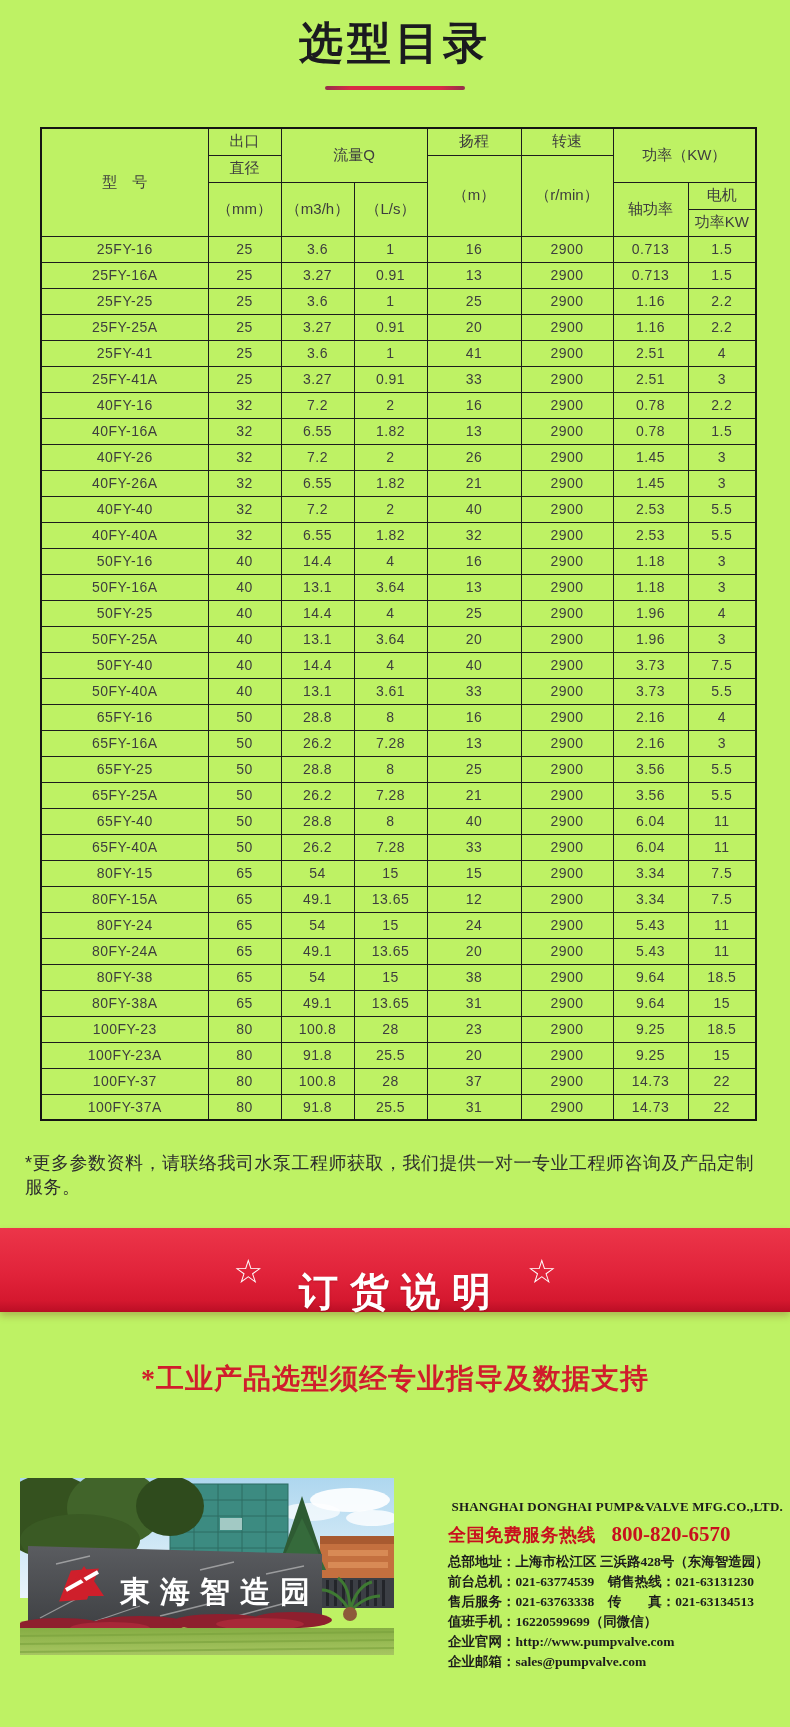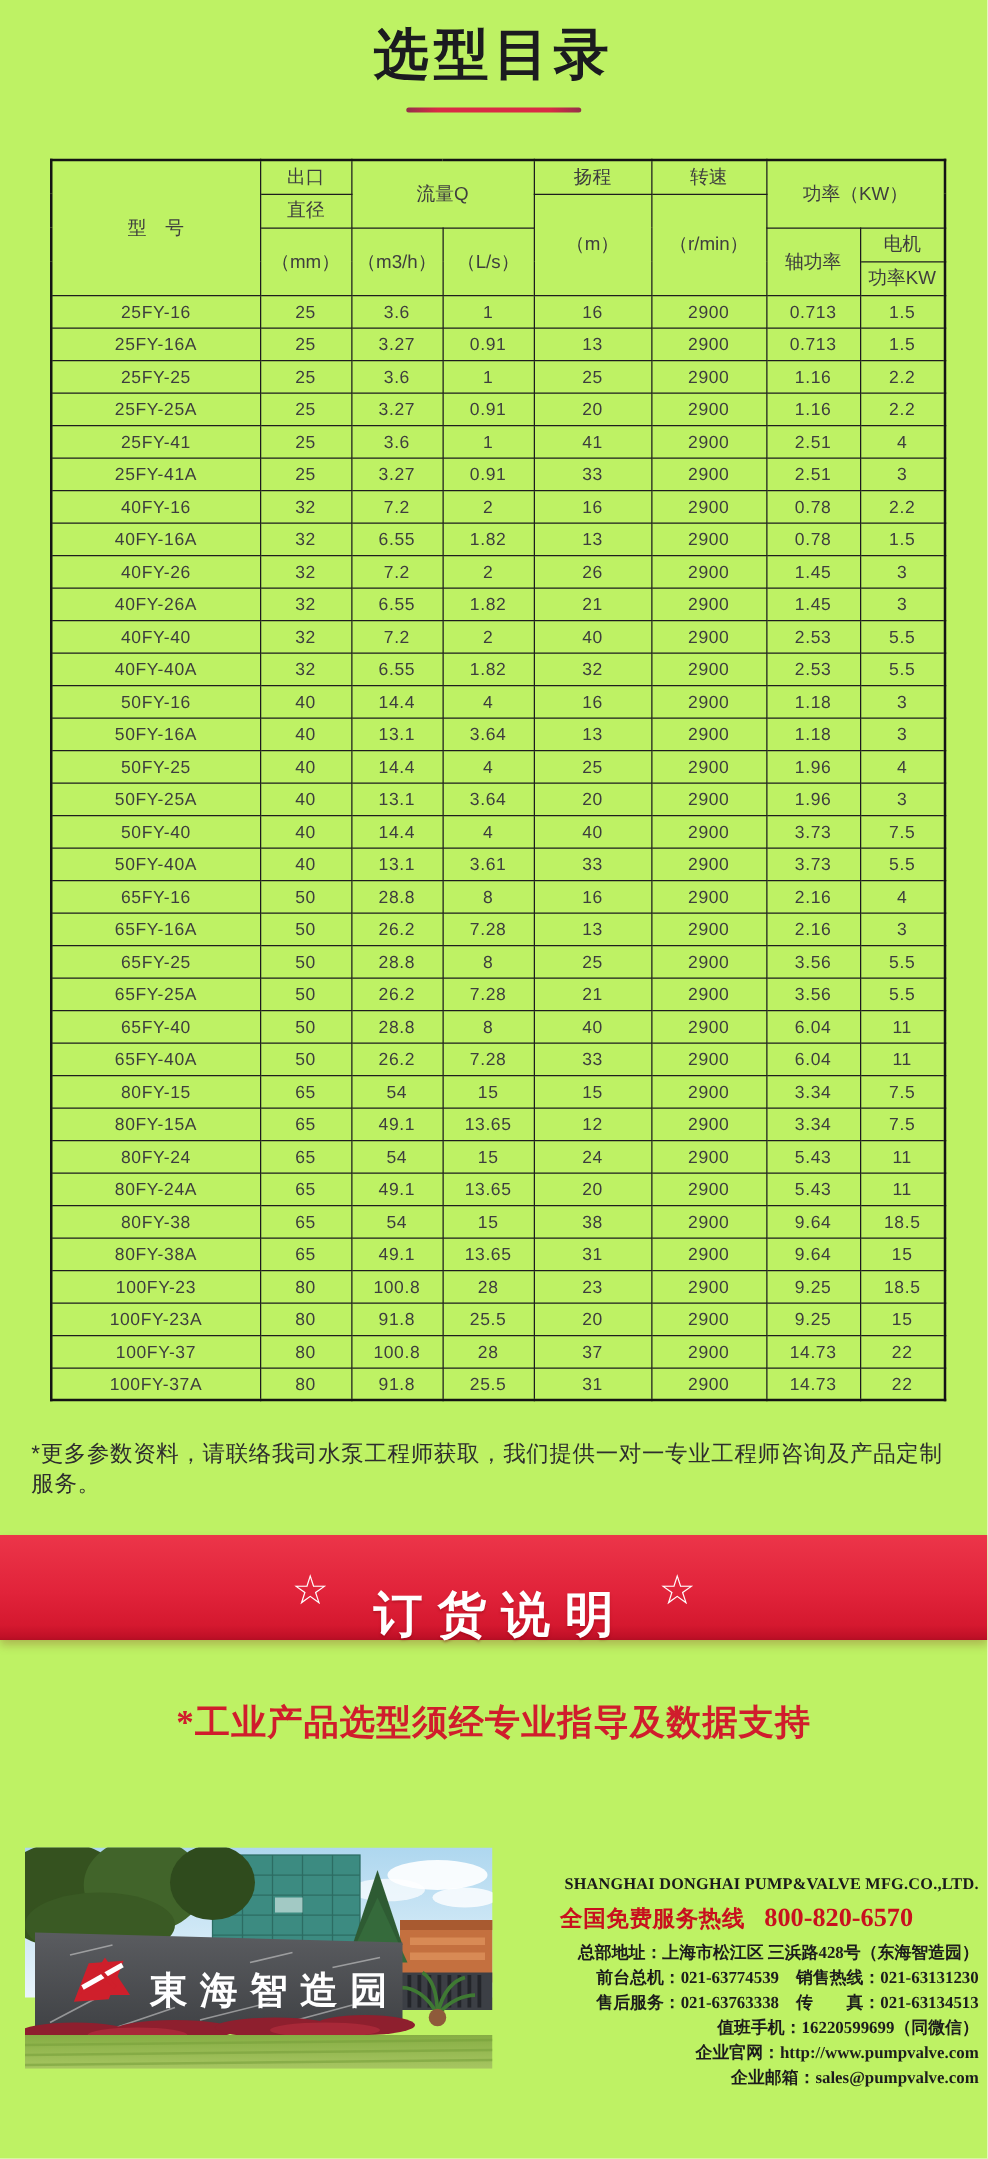--- a/index.html
+++ b/index.html
@@ -67,21 +67,21 @@
   .company-name-cn {
     font-size:25px; font-weight:800; color:#101010; letter-spacing:1px; line-height:28px; white-space:nowrap;
   }
   .company-name-en {
     margin-top:21px; font-family:"Liberation Serif","DejaVu Serif",serif;
     font-size:13px; font-weight:700; color:#1a1a1a; letter-spacing:.2px; white-space:nowrap;text-align:right;
   }
   .hotline { margin-top:7px; color:#c8101e; font-weight:800; white-space:nowrap; }
   .hotline .hotline-label { font-size:18px; letter-spacing:.5px; }
   .hotline .hotline-number { font-size:21px; font-family:"Liberation Serif","DejaVu Serif",serif; margin-left:11px; }
-  .contact-lines { margin-top:5px;text-align:right; }
+  .contact-lines { margin-top:5px; }
   .contact-line {
     font-family:"Liberation Serif","DejaVu Serif",serif;
     font-size:13.5px; font-weight:700; color:#1c1c1c; line-height:20px; white-space:nowrap;
   }
 </style>
 </head>
 <body>
 
 <div class="page">
 

